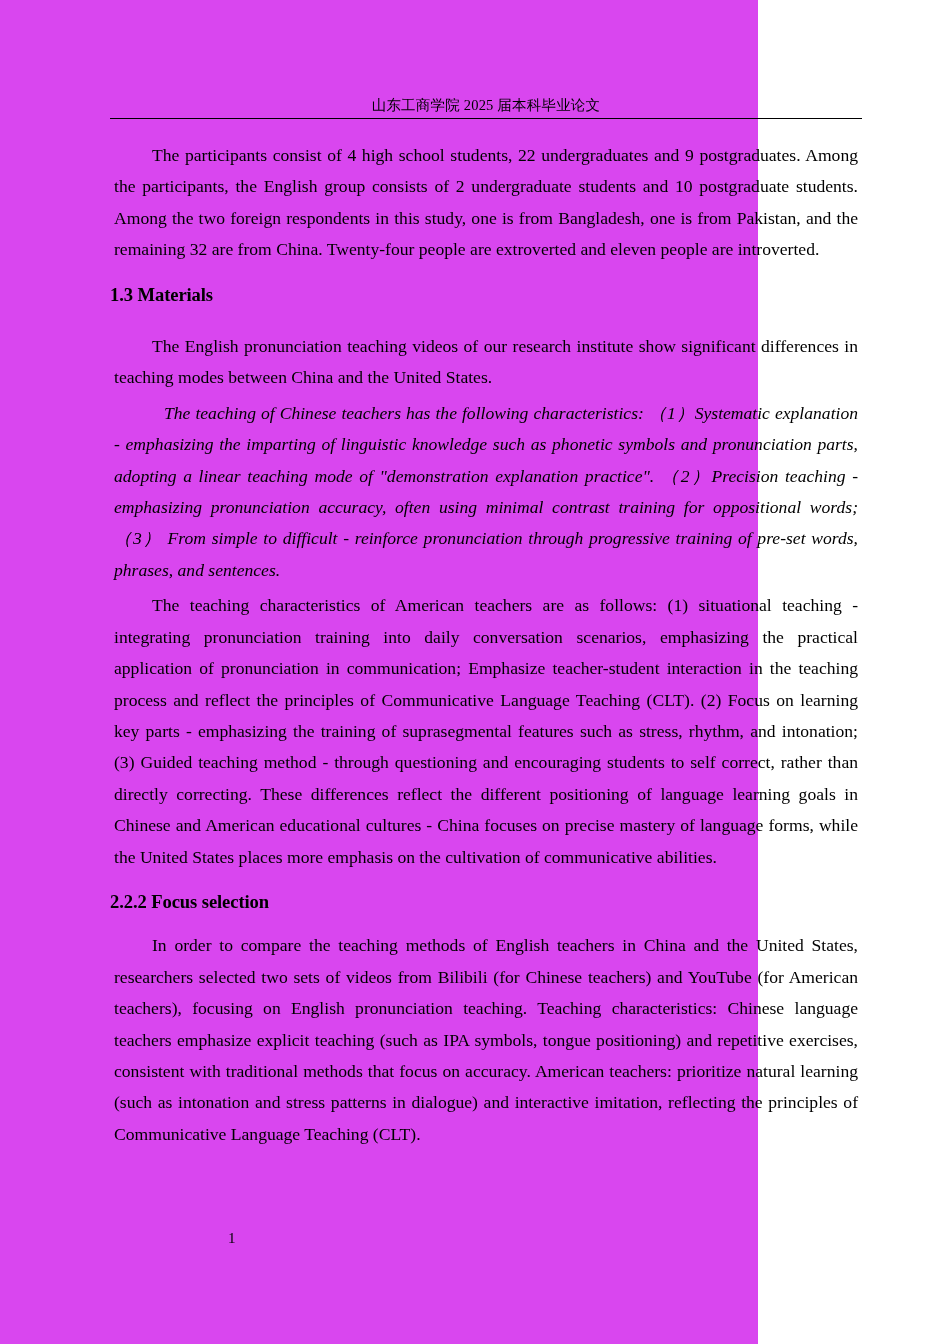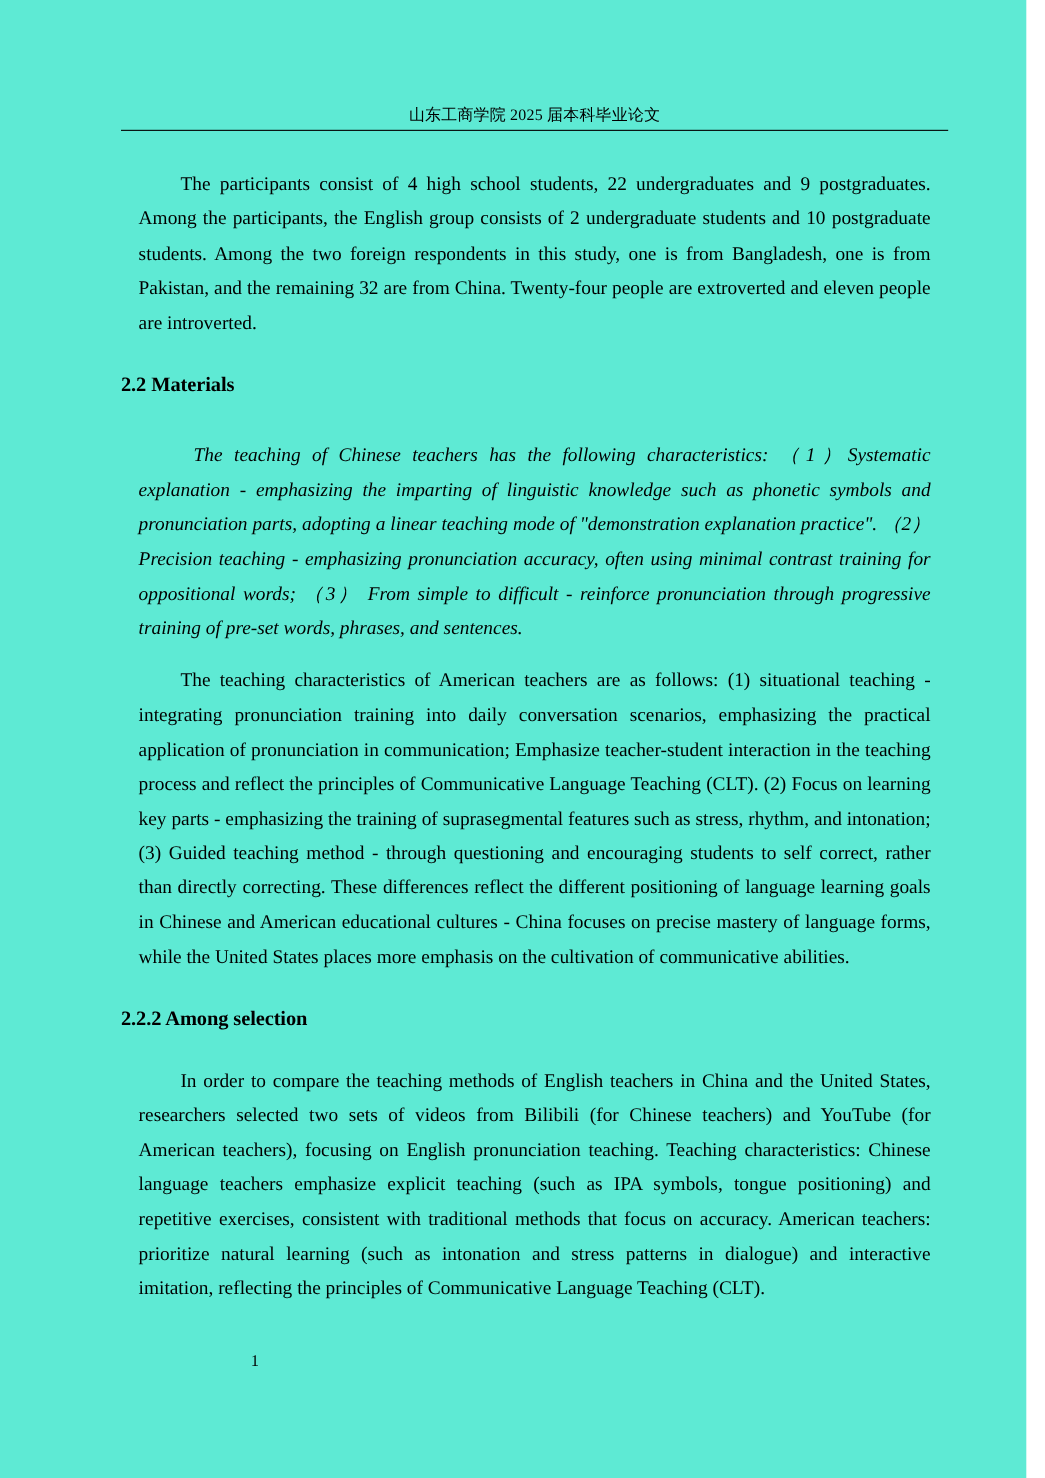--- a/index.html
+++ b/index.html
@@ -13,23 +13,23 @@
     position: relative;
     font-family: "Liberation Serif", "DejaVu Serif", serif;
     color: #000000;
     overflow: hidden;
   }
 
   .page {
     position: absolute;
     left: 0;
     top: 0;
-    width: 933px;
+    width: 758px;
     height: 1344px;
-    background: #5eead4;
+    background: #d946ef;
   }
 
   
   .header {
     position: absolute;
     left: 110px;
     top: 96px;
     width: 752px;
   }
   .header-title {
@@ -51,21 +51,21 @@
 
   
   .content {
     position: absolute;
     left: 110px;
     top: 136px;
     width: 752px;
   }
 
   p.para {
-    margin: 16px;
+    margin: 4px;
     padding: 0;
     font-size: 17.6px;
     line-height: 31.4px;
     text-align: justify;
     text-justify: inter-word;
     text-align-last: left;
     text-indent: 38px;
     word-spacing: 0px;
     hyphens: none;
   }
@@ -114,35 +114,36 @@
     <div class="header-title">山东工商学院 2025 届本科毕业论文</div>
     <hr class="header-rule">
   </div>
 
   <div class="content">
 
     <p class="para">The participants consist of 4 high school students, 22 undergraduates and 9 postgraduates. Among the participants, the English group consists of 2 undergraduate students and 10 postgraduate students. Among the two foreign respondents in this study, one is from Bangladesh, one is from Pakistan, and the remaining 32 are from China. Twenty-four people are extroverted and eleven people are introverted.</p>
 
     <div class="sp-before-h-materials"></div>
 
-    <h2 class="heading">2.2 Materials</h2>
+    <h2 class="heading">1.3 Materials</h2>
 
     <div class="sp-before-h-teaching"></div>
 
 
     <div class="sp-after-h-teaching"></div>
 
+    <p class="para">The English pronunciation teaching videos of our research institute show significant differences in teaching modes between China and the United States.</p>
 
     <p class="para indent-wide">The teaching of Chinese teachers has the following characteristics: （1）Systematic explanation - emphasizing the imparting of linguistic knowledge such as phonetic symbols and pronunciation parts, adopting a linear teaching mode of "demonstration explanation practice". （2）Precision teaching - emphasizing pronunciation accuracy, often using minimal contrast training for oppositional words; （3） From simple to difficult - reinforce pronunciation through progressive training of pre-set words, phrases, and sentences.</p>
 
     <p class="para">The teaching characteristics of American teachers are as follows: (1) situational teaching - integrating pronunciation training into daily conversation scenarios, emphasizing the practical application of pronunciation in communication; Emphasize teacher-student interaction in the teaching process and reflect the principles of Communicative Language Teaching (CLT). (2) Focus on learning key parts - emphasizing the training of suprasegmental features such as stress, rhythm, and intonation; (3) Guided teaching method - through questioning and encouraging students to self correct, rather than directly correcting. These differences reflect the different positioning of language learning goals in Chinese and American educational cultures - China focuses on precise mastery of language forms, while the United States places more emphasis on the cultivation of communicative abilities.</p>
 
     <div class="sp-before-h-video"></div>
 
-    <h3 class="heading">2.2.2 Among selection</h3>
+    <h3 class="heading">2.2.2 Focus selection</h3>
 
     <div class="sp-after-h-video"></div>
 
     <p class="para">In order to compare the teaching methods of English teachers in China and the United States, researchers selected two sets of videos from Bilibili (for Chinese teachers) and YouTube (for American teachers), focusing on English pronunciation teaching. Teaching characteristics: Chinese language teachers emphasize explicit teaching (such as IPA symbols, tongue positioning) and repetitive exercises, consistent with traditional methods that focus on accuracy. American teachers: prioritize natural learning (such as intonation and stress patterns in dialogue) and interactive imitation, reflecting the principles of Communicative Language Teaching (CLT).</p>
 
   </div>
 
   <div class="footer">
     <div class="page-number">1</div>
   </div>

